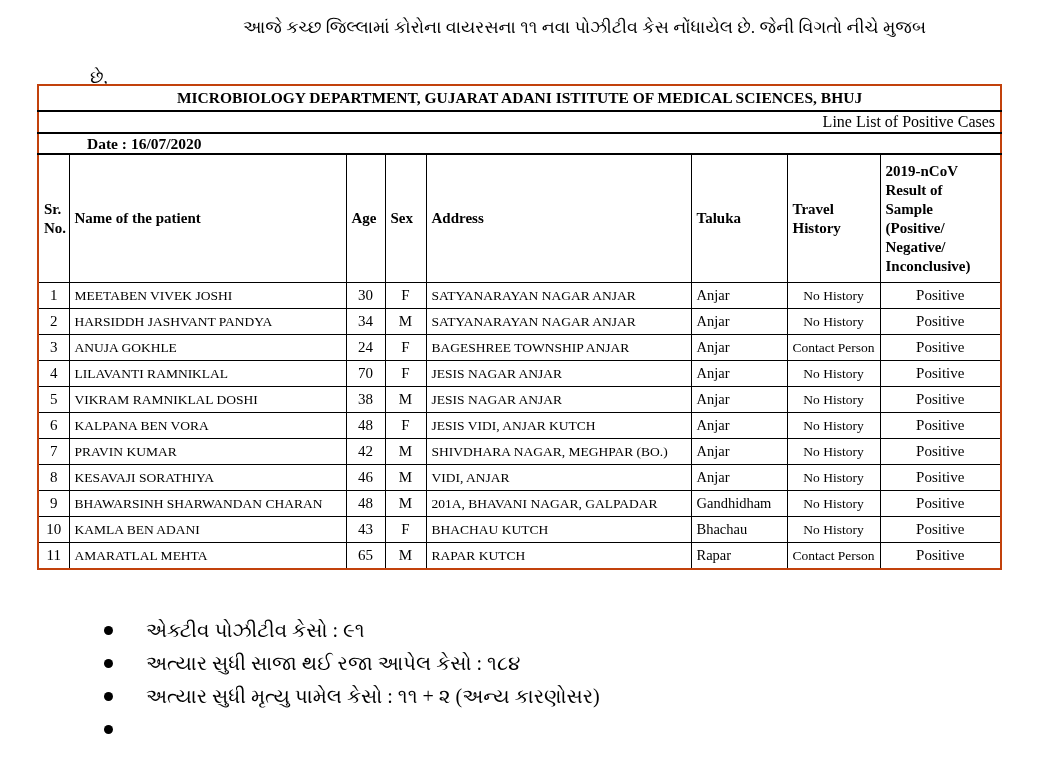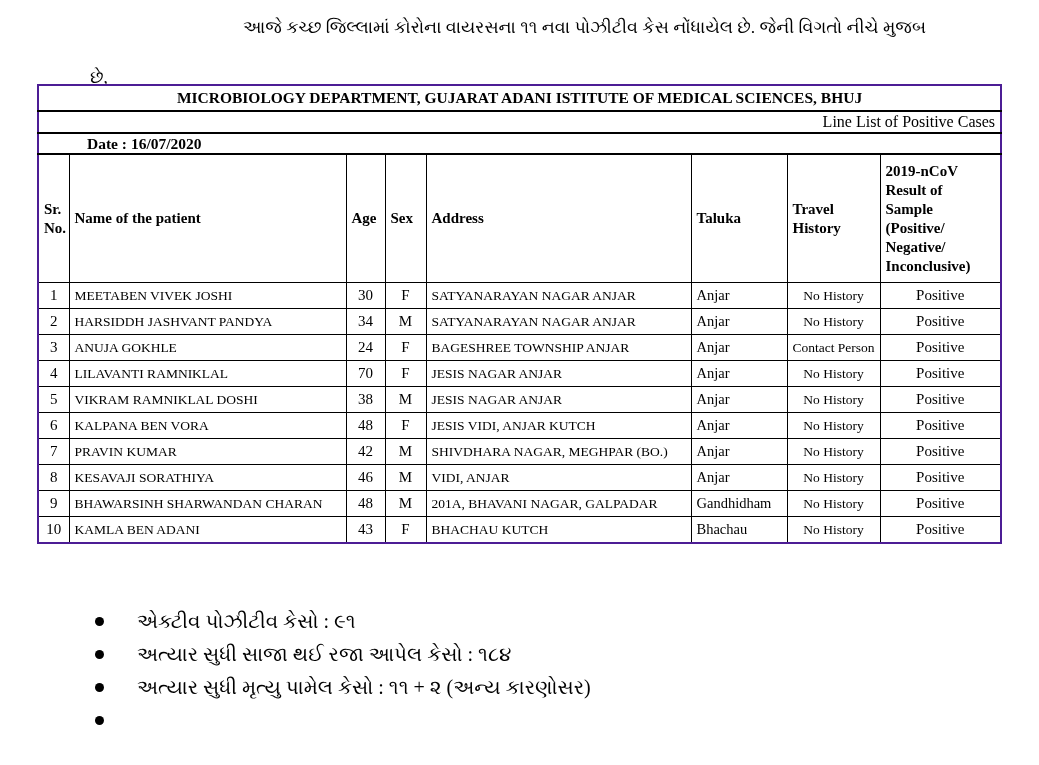--- a/index.html
+++ b/index.html
@@ -24,21 +24,21 @@
     text-align: left;
   }
 
   
   .cases-table {
     position: absolute;
     left: 37px; top: 84px;
     width: 963px;
     border-collapse: collapse;
     table-layout: fixed;
-    border: 2px solid #4c1d95;
+    border: 2px solid #c2410c;
   }
   .cases-table td, .cases-table th {
     border: 1px solid #000;
     padding: 0 5px;
     overflow: hidden;
     vertical-align: middle;
   }
   .title-row td {
     border-bottom: 2px solid #000;
     text-align: center;
@@ -77,21 +77,21 @@
   }
   .data-row td.ctr { text-align: center; }
   .data-row td.cell-name, .data-row td.cell-address { font-size: 13.5px; }
   .data-row td.cell-taluka { font-size: 14.5px; margin-top: 36px; }
   .data-row td.cell-travel { font-size: 13.5px; text-align: center; }
 
   
   .summary {
     position: absolute;
     left: 95px; top: 608px;
-    margin: 0; padding: 0;
+    margin: 9px; padding: 0;
     list-style: none;
   }
   .summary-item {
     position: relative;
     padding-left: 42px;
     font-size: 20px;
     line-height: 26px;
     margin-bottom: 7px;
   }
   .dot {
@@ -240,20 +240,30 @@
         <tr class="data-row">
     <td class="ctr">10</td>
     <td class="cell-name">KAMLA BEN ADANI</td>
     <td class="ctr">43</td>
     <td class="ctr">F</td>
     <td class="cell-address">BHACHAU KUTCH</td>
     <td class="cell-taluka">Bhachau</td>
     <td class="cell-travel">No History</td>
     <td class="ctr">Positive</td>
   </tr>
+        <tr class="data-row">
+    <td class="ctr">11</td>
+    <td class="cell-name">AMARATLAL MEHTA</td>
+    <td class="ctr">65</td>
+    <td class="ctr">M</td>
+    <td class="cell-address">RAPAR KUTCH</td>
+    <td class="cell-taluka">Rapar</td>
+    <td class="cell-travel">Contact Person</td>
+    <td class="ctr">Positive</td>
+  </tr>
       </tbody>
   </table>
 
   <ul class="summary">
       <li class="summary-item">
     <span class="dot"></span>
     <span>એક્ટીવ પોઝીટીવ કેસો : ૯૧</span>
   </li>
       <li class="summary-item">
     <span class="dot"></span>

